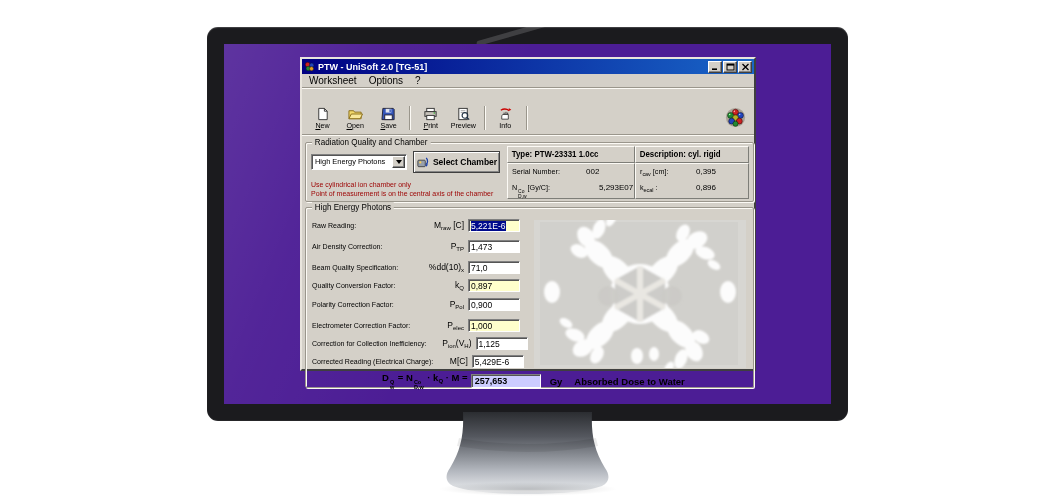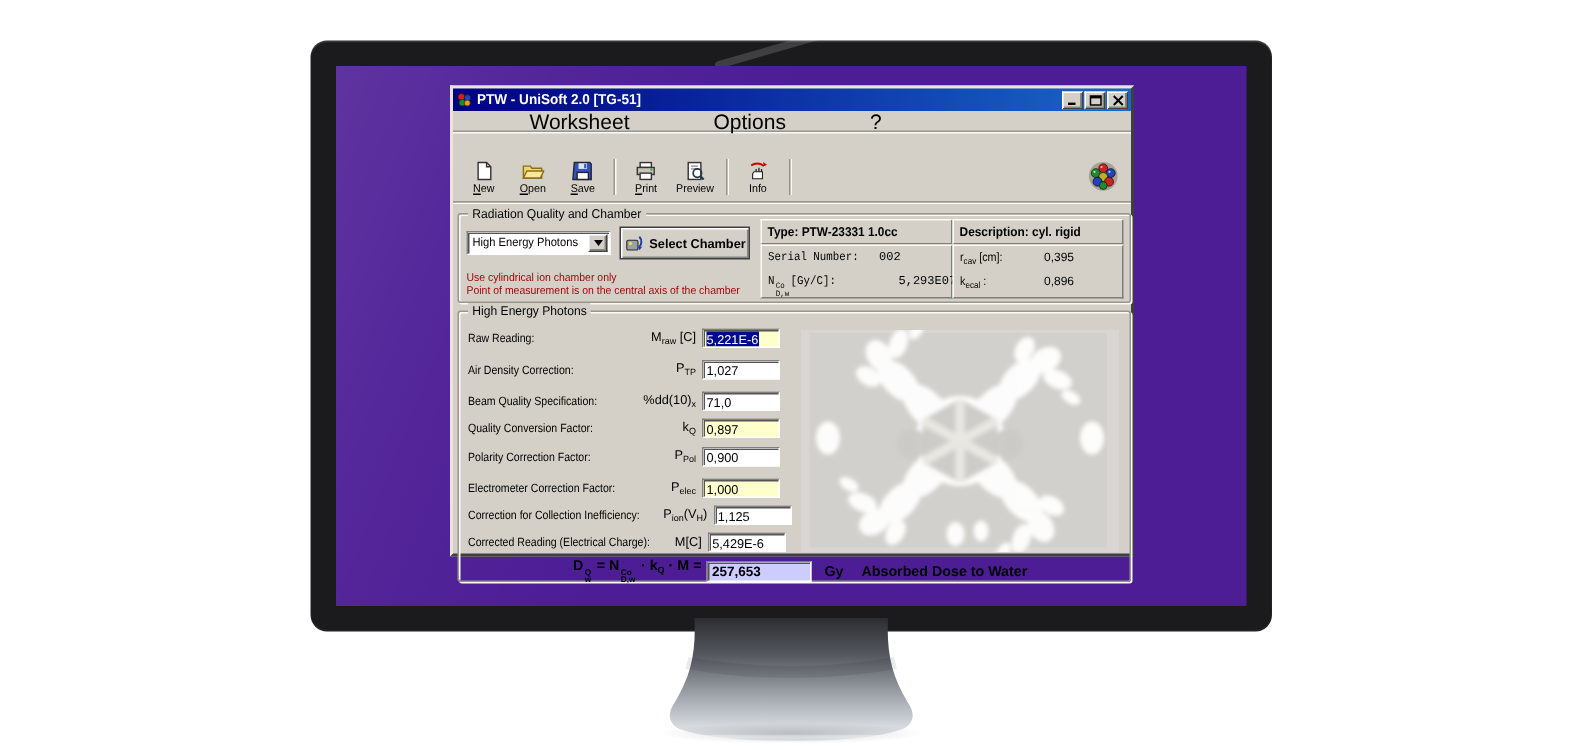--- a/index.html
+++ b/index.html
@@ -24,21 +24,21 @@
        border:2px solid;border-color:#e9e5dd #3f3f3f #3f3f3f #e9e5dd;box-sizing:border-box;
        font-size:9px;color:#000;}
   .titlebar{height:15px;display:flex;align-items:center;gap:3px;padding:0 2px;
        background:linear-gradient(90deg,#000082,#1966c8);}
   .titlebar .title{color:#fff;font-weight:bold;font-size:9.5px;white-space:nowrap;transform:scaleX(.95);transform-origin:left;}
   .wbtns{margin-left:auto;display:flex;gap:1px;}
   .wbtn{width:14px;height:12px;background:#d4d0c8;border:1px solid;border-color:#fff #404040 #404040 #fff;
         box-shadow:inset -1px -1px 0 #868686;display:flex;align-items:center;justify-content:center;box-sizing:border-box;}
   .menubar{height:13px;display:flex;align-items:center;padding-left:1px;
         border-bottom:1px solid #9a968c;box-shadow:0 1px 0 #fcfaf5;}
-  .mitem{padding:0 6px;font-size:14px;margin-left:44px;}
+  .mitem{padding:0 6px;font-size:10px;}
   .toolbar{height:31px;display:flex;align-items:center;padding:13px 3px 1px 4px;margin-top:1px;
         border-bottom:1px solid #9a968c;box-shadow:0 1px 0 #fcfaf5;}
   .tbtn{width:33px;height:28px;display:flex;flex-direction:column;align-items:center;justify-content:center;gap:1px;}
   .tbtn .lbl{font-size:7.5px;line-height:7px;transform:scaleX(.95);}
   .tbtn.accel .lbl::first-letter{text-decoration:underline;}
   .tsep{width:1px;height:24px;background:#9a968c;box-shadow:1px 0 0 #fcfaf5;margin:0 4px;}
   .brand{margin-left:auto;display:flex;align-items:center;gap:5px;padding-right:4px;}
 
   .client{position:relative;height:253px;}
   .grp{position:absolute;border:1px solid #9a968c;border-radius:2px;
@@ -227,21 +227,21 @@
           <div class="warn" style="top:37px;">Use cylindrical ion chamber only</div>
           <div class="warn" style="top:46px;">Point of measurement is on the central axis of the chamber</div>
 
           <div class="ipanel">
             <div class="icell" style="left:0;top:0;width:128px;height:17px;">
               <div class="hd"><span>Type:</span>&nbsp;<span>PTW-23331 1.0cc</span></div>
             </div>
             <div class="icell" style="left:128px;top:0;width:114px;height:17px;">
               <div class="hd"><span>Description:</span>&nbsp;<span>cyl. rigid</span></div>
             </div>
-            <div class="icell" style="left:0;top:17px;width:128px;height:36px;font-family:Liberation Mono, monospace;">
+            <div class="icell" style="left:0;top:17px;width:128px;height:36px;">
               <span class="ilbl" style="top:3px;">Serial Number:</span>
               <span class="ival" style="left:78px;top:3px;">002</span>
               <span class="ilbl" style="top:19px;"><span>N</span><span class="stk">
                     <span>Co</span>
                     <span>D,w</span>
                   </span><span>[Gy/C]:</span></span>
               <span class="ival" style="left:78px;top:19px;margin-left:13px;">5,293E07</span>
             </div>
             <div class="icell" style="left:128px;top:17px;width:114px;height:36px;">
               <span class="ilbl" style="top:3px;"><span>r</span><span class="sub">cav</span><span> [cm]:</span></span>
@@ -256,21 +256,21 @@
           <span class="gtitle">High Energy Photons</span>
 
           <div class="frow" style="top:10px;">
             <span class="flab">Raw Reading:</span>
             <span class="fsym"><span>M</span><span class="sub">raw</span><span> [C]</span></span>
             <span class="fld yellow"><span class="sel">5,221E-6</span></span>
           </div>
           <div class="frow" style="top:31px;">
             <span class="flab">Air Density Correction:</span>
             <span class="fsym"><span>P</span><span class="sub">TP</span></span>
-            <span class="fld">1,027</span>
+            <span class="fld">1,473</span>
           </div>
           <div class="frow" style="top:52px;">
             <span class="flab">Beam Quality Specification:</span>
             <span class="fsym"><span>%dd(10)</span><span class="sub">x</span></span>
             <span class="fld">71,0</span>
           </div>
           <div class="frow" style="top:70px;">
             <span class="flab">Quality Conversion Factor:</span>
             <span class="fsym"><span>k</span><span class="sub">Q</span></span>
             <span class="fld yellow">0,897</span>

